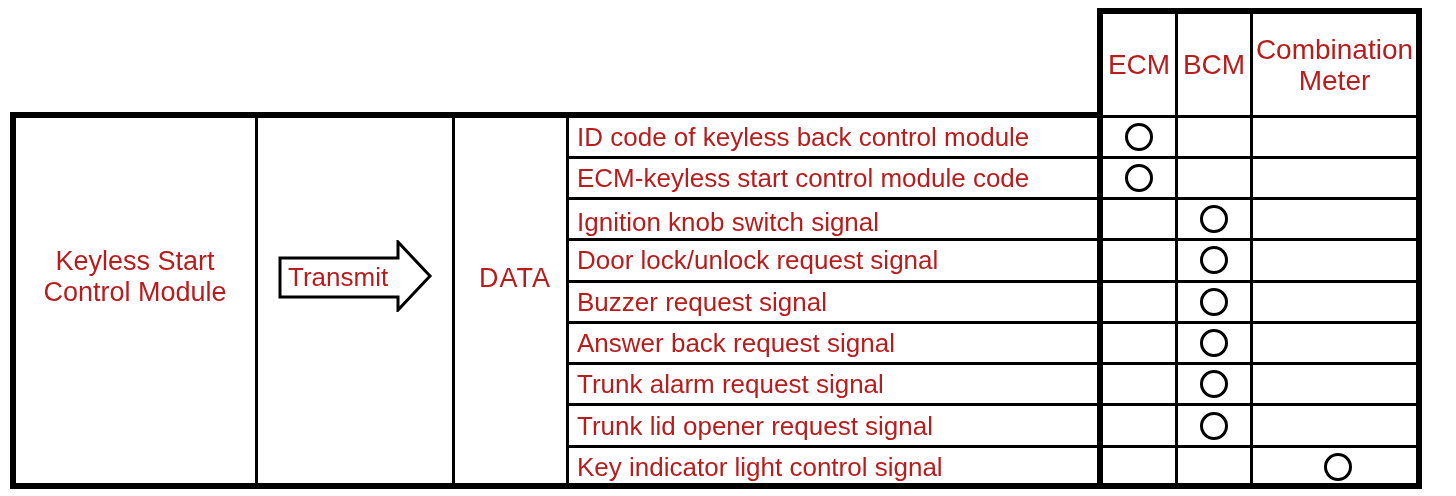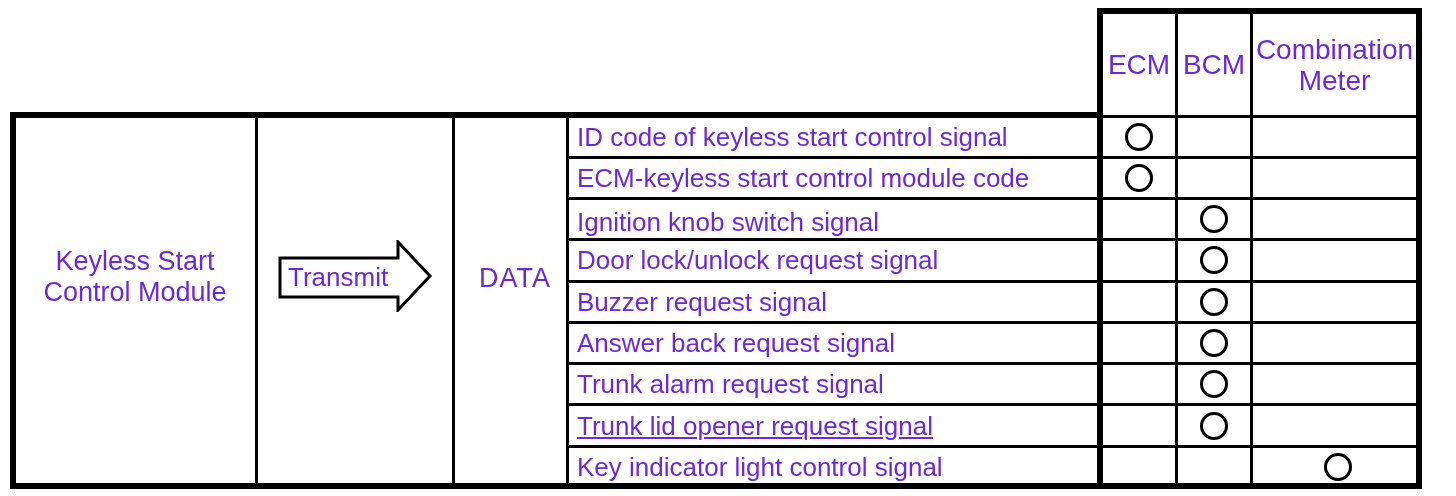--- a/index.html
+++ b/index.html
@@ -2,21 +2,21 @@
 <html><head>
 <meta charset="utf-8">
 <style>
   html, body { margin: 0; padding: 0; background: #ffffff; }
   * { box-sizing: border-box; }
   .page {
     position: relative;
     width: 1456px;
     height: 496px;
     background: #ffffff;
-    color: #6d28d9;
+    color: #b91c1c;
     font-family: "Liberation Sans", "DejaVu Sans", sans-serif;
     overflow: hidden;
     border-radius: 13px;
   }
   .line { position: absolute; background: #000000; }
 
   
   .l-header-top   { left: 1097px; top: 8px;   width: 325px;  height: 6px; }
   .l-right        { left: 1416px; top: 8px;   width: 6px;    height: 481px; }
   .l-col-sig-ecm  { left: 1097px; top: 8px;   width: 6px;    height: 481px; }
@@ -106,28 +106,28 @@
   <div class="arrow-wrap">
     <svg width="155" height="72" viewBox="0 0 155 72">
       <polygon points="2,18 120,18 120,2 152,36 120,70 120,57 2,57" fill="#ffffff" stroke="#000000" stroke-width="3"></polygon>
     </svg>
     <span class="arrow-label">Transmit</span>
   </div>
 
   <div class="data-cell">DATA</div>
 
   <div id="signal-rows">
-      <div class="row-label" style="top: 116.5px;">ID code of keyless start control signal</div>
+      <div class="row-label" style="top: 116.5px;">ID code of keyless back control module</div>
       <div class="row-label" style="top: 157.8px;">ECM-keyless start control module code</div>
       <div class="row-label" style="top: 202px;">Ignition knob switch signal</div>
       <div class="row-label" style="top: 240.4px;">Door lock/unlock request signal</div>
       <div class="row-label" style="top: 281.7px;">Buzzer request signal</div>
       <div class="row-label" style="top: 323px;">Answer back request signal</div>
       <div class="row-label" style="top: 364.3px;">Trunk alarm request signal</div>
-      <div class="row-label" style="top: 405.6px; text-decoration: underline;">Trunk lid opener request signal</div>
+      <div class="row-label" style="top: 405.6px;">Trunk lid opener request signal</div>
       <div class="row-label" style="top: 446.9px;">Key indicator light control signal</div>
     </div>
   <div id="mark-layer">
       <div class="circle-mark" style="left: 1125px; top: 122.5px;"></div>
       <div class="circle-mark" style="left: 1125px; top: 163.8px;"></div>
       <div class="circle-mark" style="left: 1200px; top: 205.1px;"></div>
       <div class="circle-mark" style="left: 1200px; top: 246.4px;"></div>
       <div class="circle-mark" style="left: 1200px; top: 287.7px;"></div>
       <div class="circle-mark" style="left: 1200px; top: 329px;"></div>
       <div class="circle-mark" style="left: 1200px; top: 370.3px;"></div>

